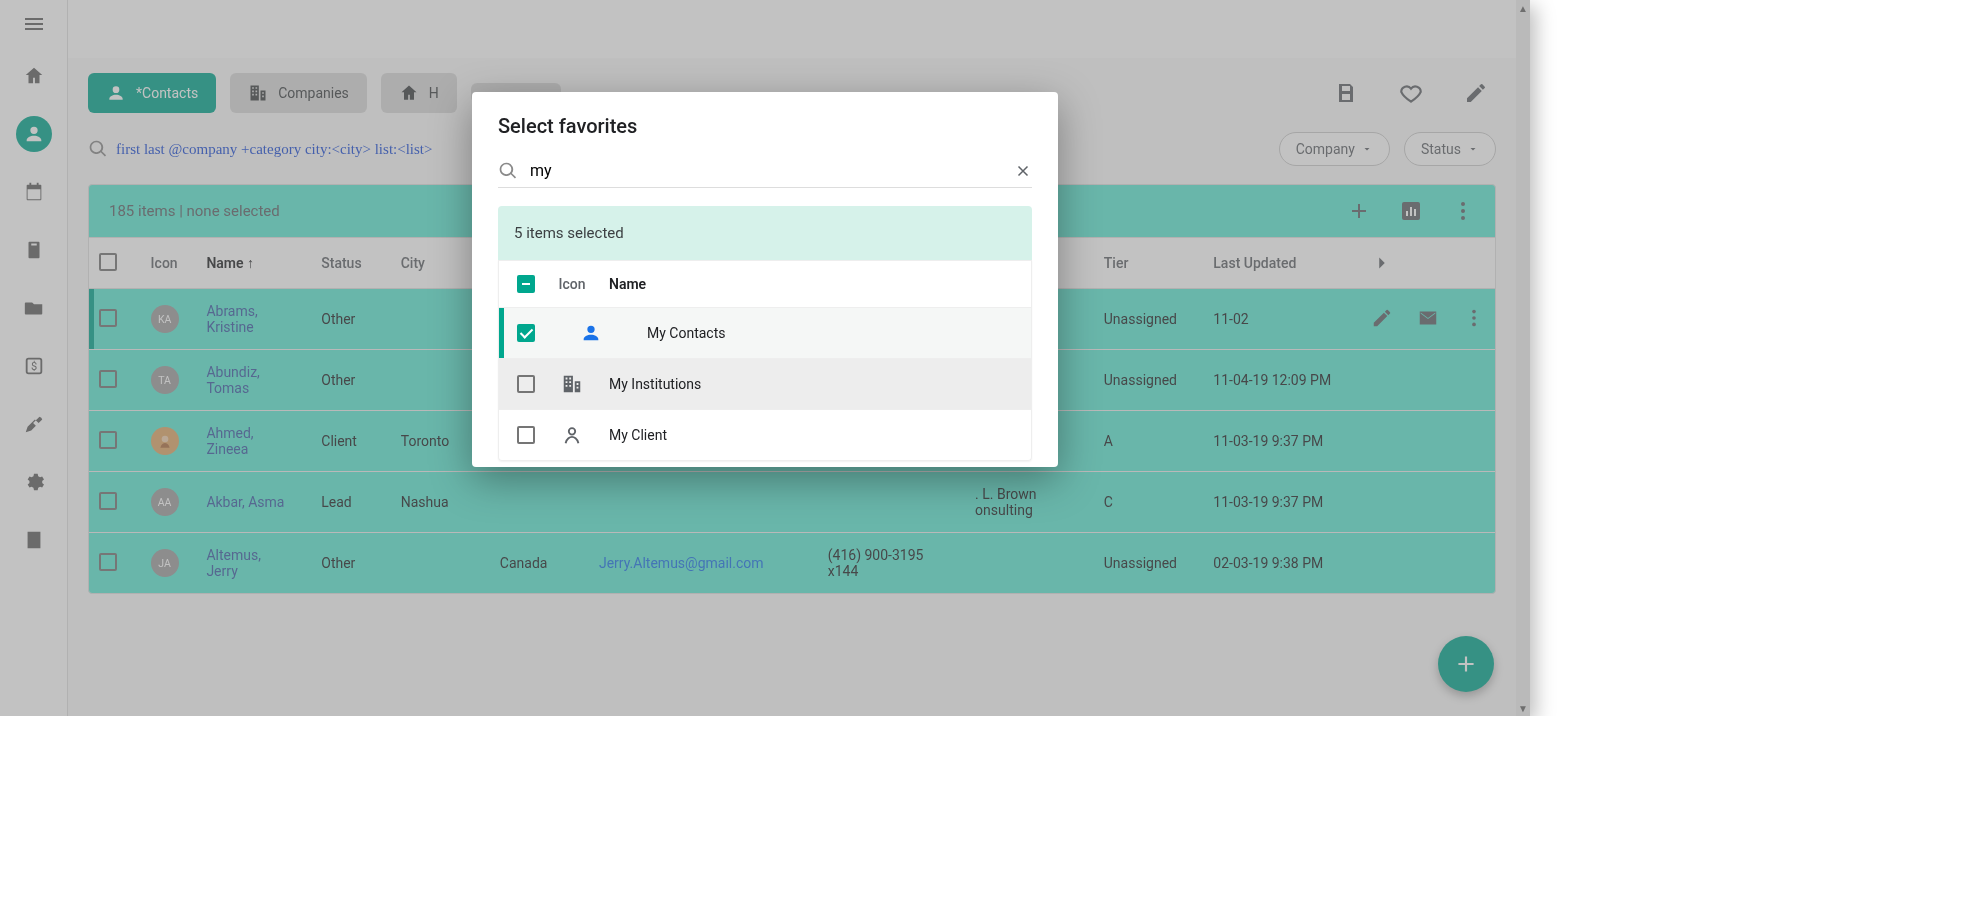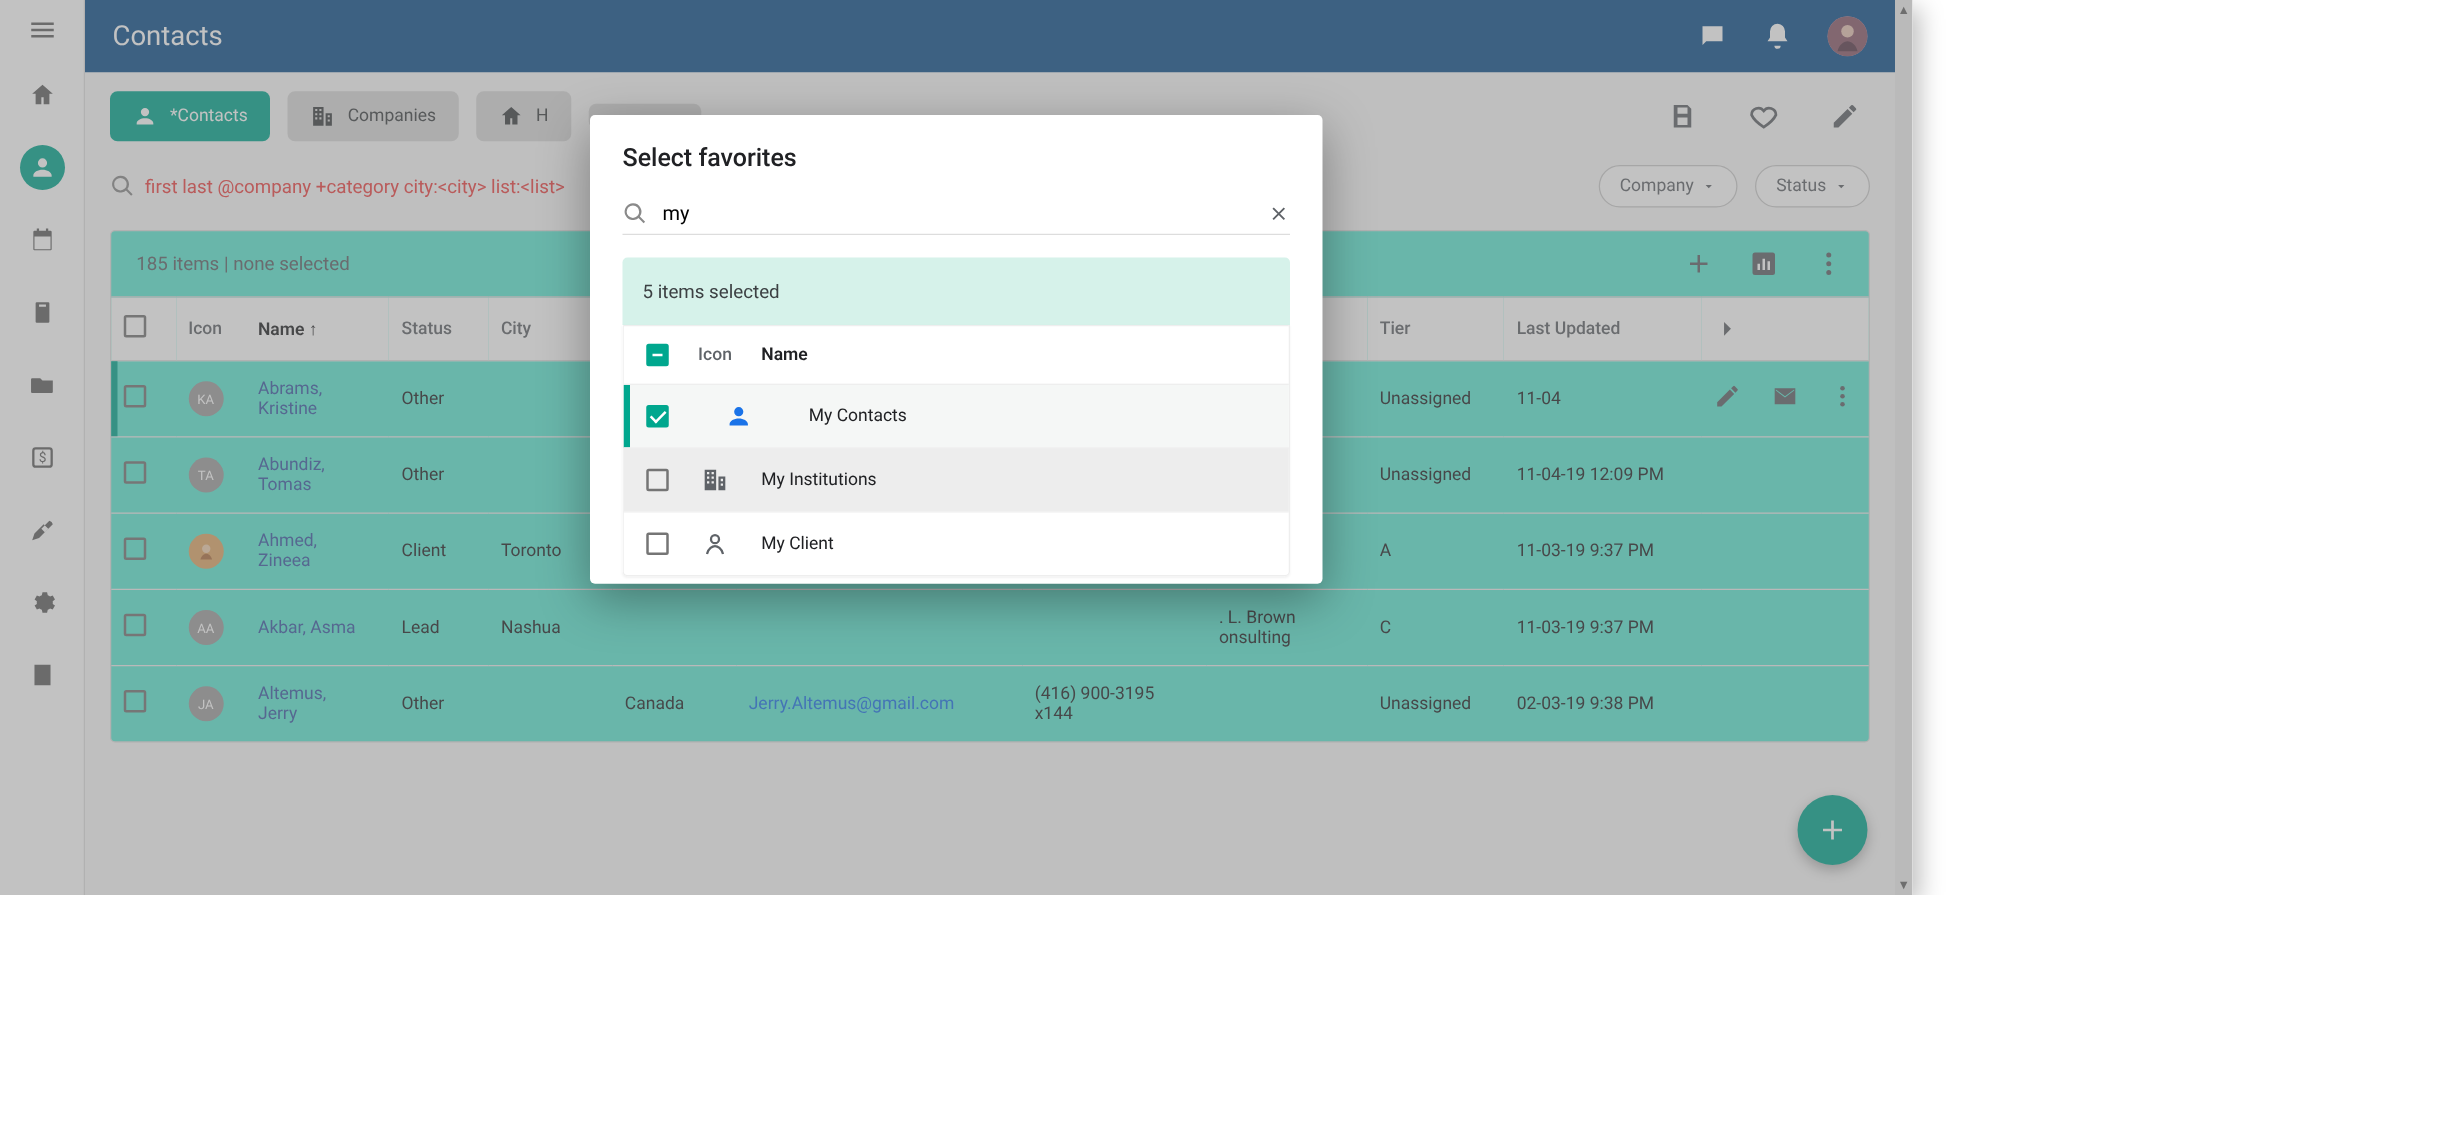--- a/index.html
+++ b/index.html
@@ -114,21 +114,21 @@
   .filter-row {
     margin-top: 18px;
     display: flex; align-items: center; gap: 14px;
   }
   .search-field {
     flex: 1;
     display: flex; align-items: center;
     color: #888;
     padding: 6px 0;
   }
-  .search-field .placeholder { margin-left: 8px; font-size: 15px; color:#ef4444; }
+  .search-field .placeholder { margin-left: 8px; font-size: 15px; color:#1d4ed8;font-family:Liberation Serif, serif; }
   .chip {
     border: 1px solid #ccc;
     border-radius: 20px;
     padding: 8px 16px;
     display: inline-flex; align-items: center; gap: 6px;
     color: #5f6368;
     cursor: pointer;
     background:#fff;
   }
 
@@ -352,41 +352,20 @@
           <path d="M12 8a4 4 0 100 8 4 4 0 000-8zm9 4a7 7 0 00-.1-1.2l2-1.5-2-3.4-2.3.9a7 7 0 00-2-1.2L16 3h-4l-.6 2.6a7 7 0 00-2 1.2l-2.3-.9-2 3.4 2 1.5A7 7 0 007 12c0 .4 0 .8.1 1.2l-2 1.5 2 3.4 2.3-.9c.6.5 1.3.9 2 1.2L12 21h4l.6-2.6c.7-.3 1.4-.7 2-1.2l2.3.9 2-3.4-2-1.5c.1-.4.1-.8.1-1.2z"></path>
         </svg>
     </div>
     <div class="rail-item">
       <svg width="22" height="22" viewBox="0 0 24 24" fill="currentColor">
           <path d="M5 3h14v18H5V3zm3 10h2v5H8v-5zm3-4h2v9h-2V9zm3 2h2v7h-2v-7z"></path>
         </svg>
     </div>
   </div>
 
-  <div class="topbar">
-    <div class="title">Contacts</div>
-    <div class="spacer"></div>
-    <div class="top-icon">
-      <svg width="24" height="24" viewBox="0 0 24 24" fill="currentColor">
-          <path d="M4 4h16v12H7l-3 3V4z"></path>
-        </svg>
-    </div>
-    <div class="top-icon">
-      <svg width="24" height="24" viewBox="0 0 24 24" fill="currentColor">
-          <path d="M12 2a6 6 0 00-6 6v5l-2 3h16l-2-3V8a6 6 0 00-6-6zm0 20a2.5 2.5 0 002.5-2.5h-5A2.5 2.5 0 0012 22z"></path>
-        </svg>
-    </div>
-    <div class="avatar">
-      <svg width="32" height="32" viewBox="0 0 32 32">
-          <circle cx="16" cy="16" r="16" fill="#8b5a6b"></circle>
-          <circle cx="16" cy="12" r="5" fill="#e8c5b5"></circle>
-          <path d="M8 28c1-5 5-8 8-8s7 3 8 8" fill="#5a3a4a"></path>
-        </svg>
-    </div>
-  </div>
 
   <div class="main">
 
     <div class="tabs-row">
       <div class="tab active">
         <svg width="20" height="20" viewBox="0 0 24 24" fill="currentColor">
             <path d="M12 12a4 4 0 100-8 4 4 0 000 8zm0 2c-4 0-8 2-8 5v1h16v-1c0-3-4-5-8-5z"></path>
           </svg>
         <span>*Contacts</span>
       </div>
@@ -516,21 +495,21 @@
     <td style="position:relative"><span class="checkbox"></span></td>
     <td><span class="avatar-chip">KA</span></td>
     <td class="name"><a href="#">Abrams,<br>Kristine</a></td>
     <td>Other</td>
     <td></td>
     <td></td>
     <td class="email"></td>
     <td></td>
     <td>BC Insurance<br>rokers</td>
     <td>Unassigned</td>
-    <td>11-04</td>
+    <td>11-02</td>
     <td style="text-align:right"><span class="row-actions">
          <span>
                     <svg width="22" height="22" viewBox="0 0 24 24" fill="currentColor">
                       <path d="M3 17.25V21h3.75L17.81 9.94l-3.75-3.75L3 17.25zM20.71 7.04a1 1 0 000-1.41l-2.34-2.34a1 1 0 00-1.41 0L15.13 5.12l3.75 3.75 1.83-1.83z"></path>
                     </svg>
                   </span>
          <span>
                     <svg width="22" height="22" viewBox="0 0 24 24" fill="currentColor">
                       <path d="M3 5h18v14H3V5zm9 7L4 6v1l8 6 8-6V6l-8 6z"></path>
                     </svg>

